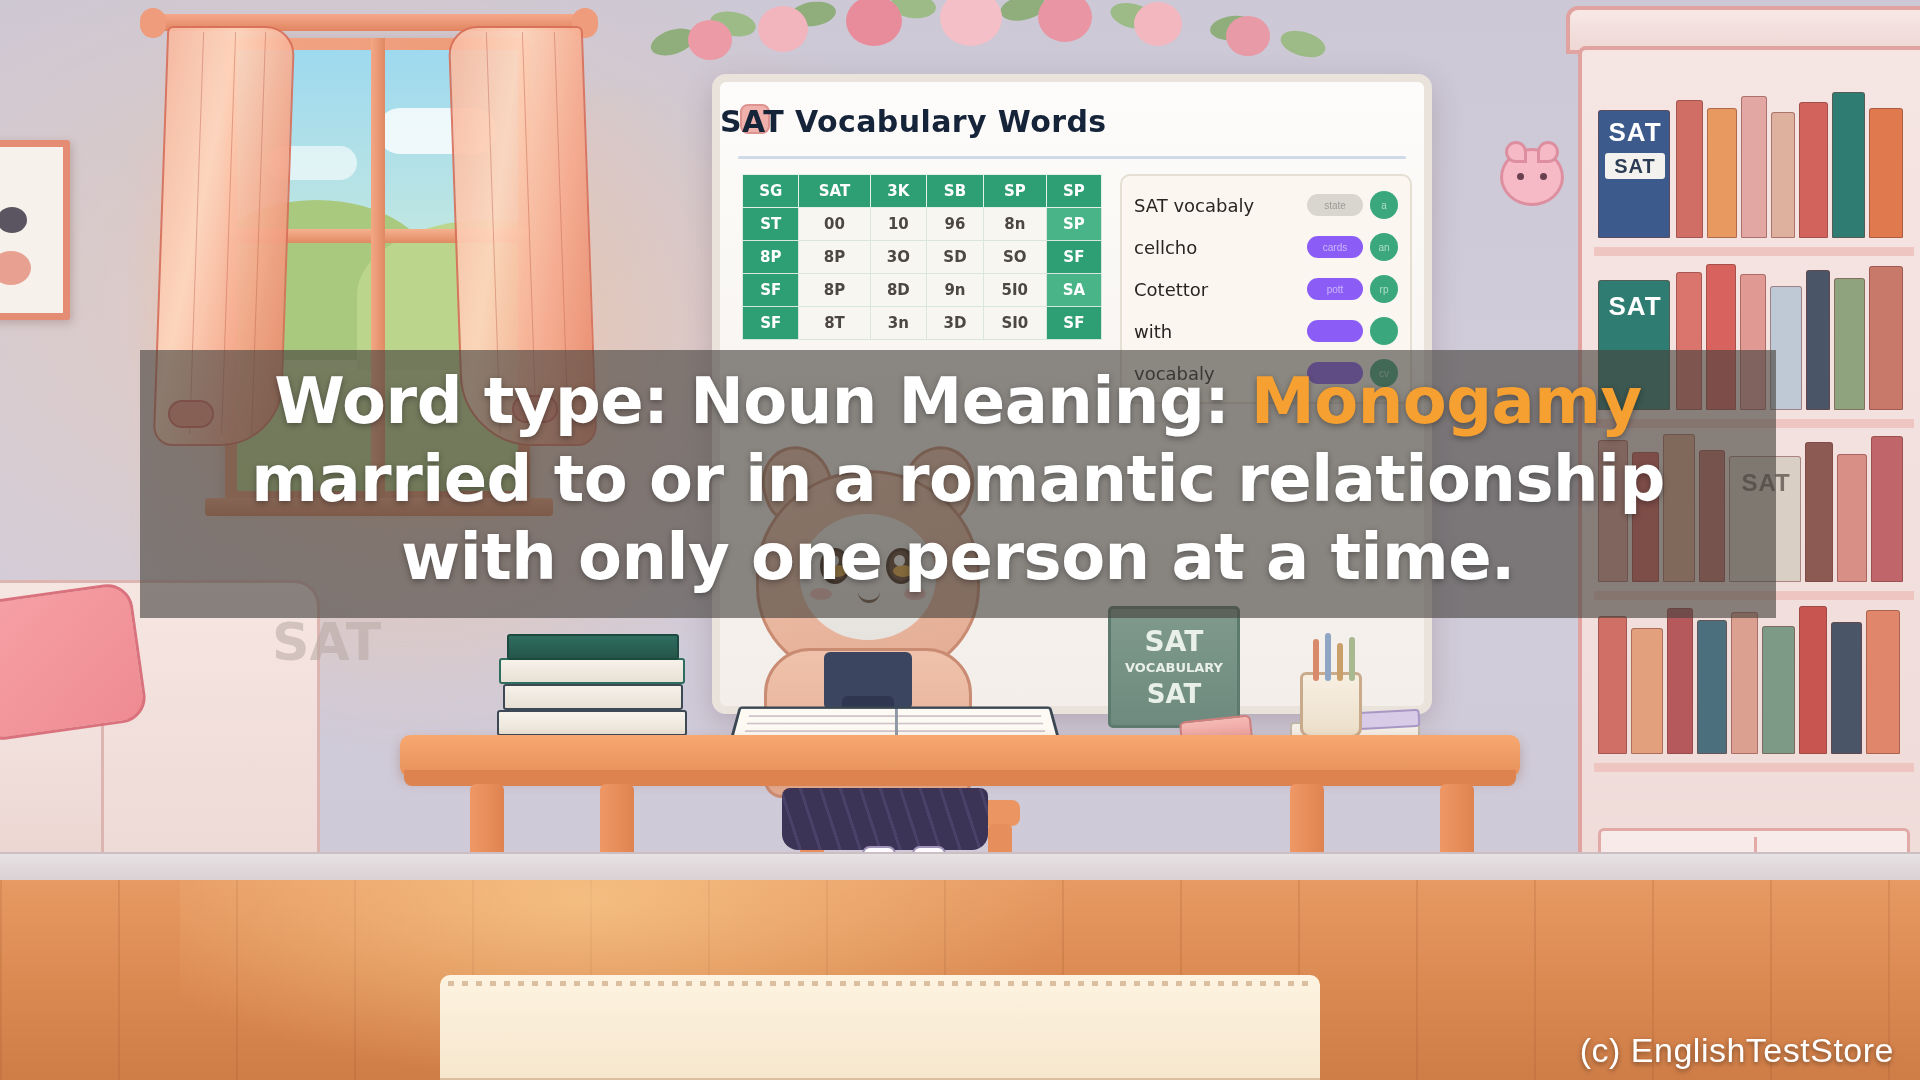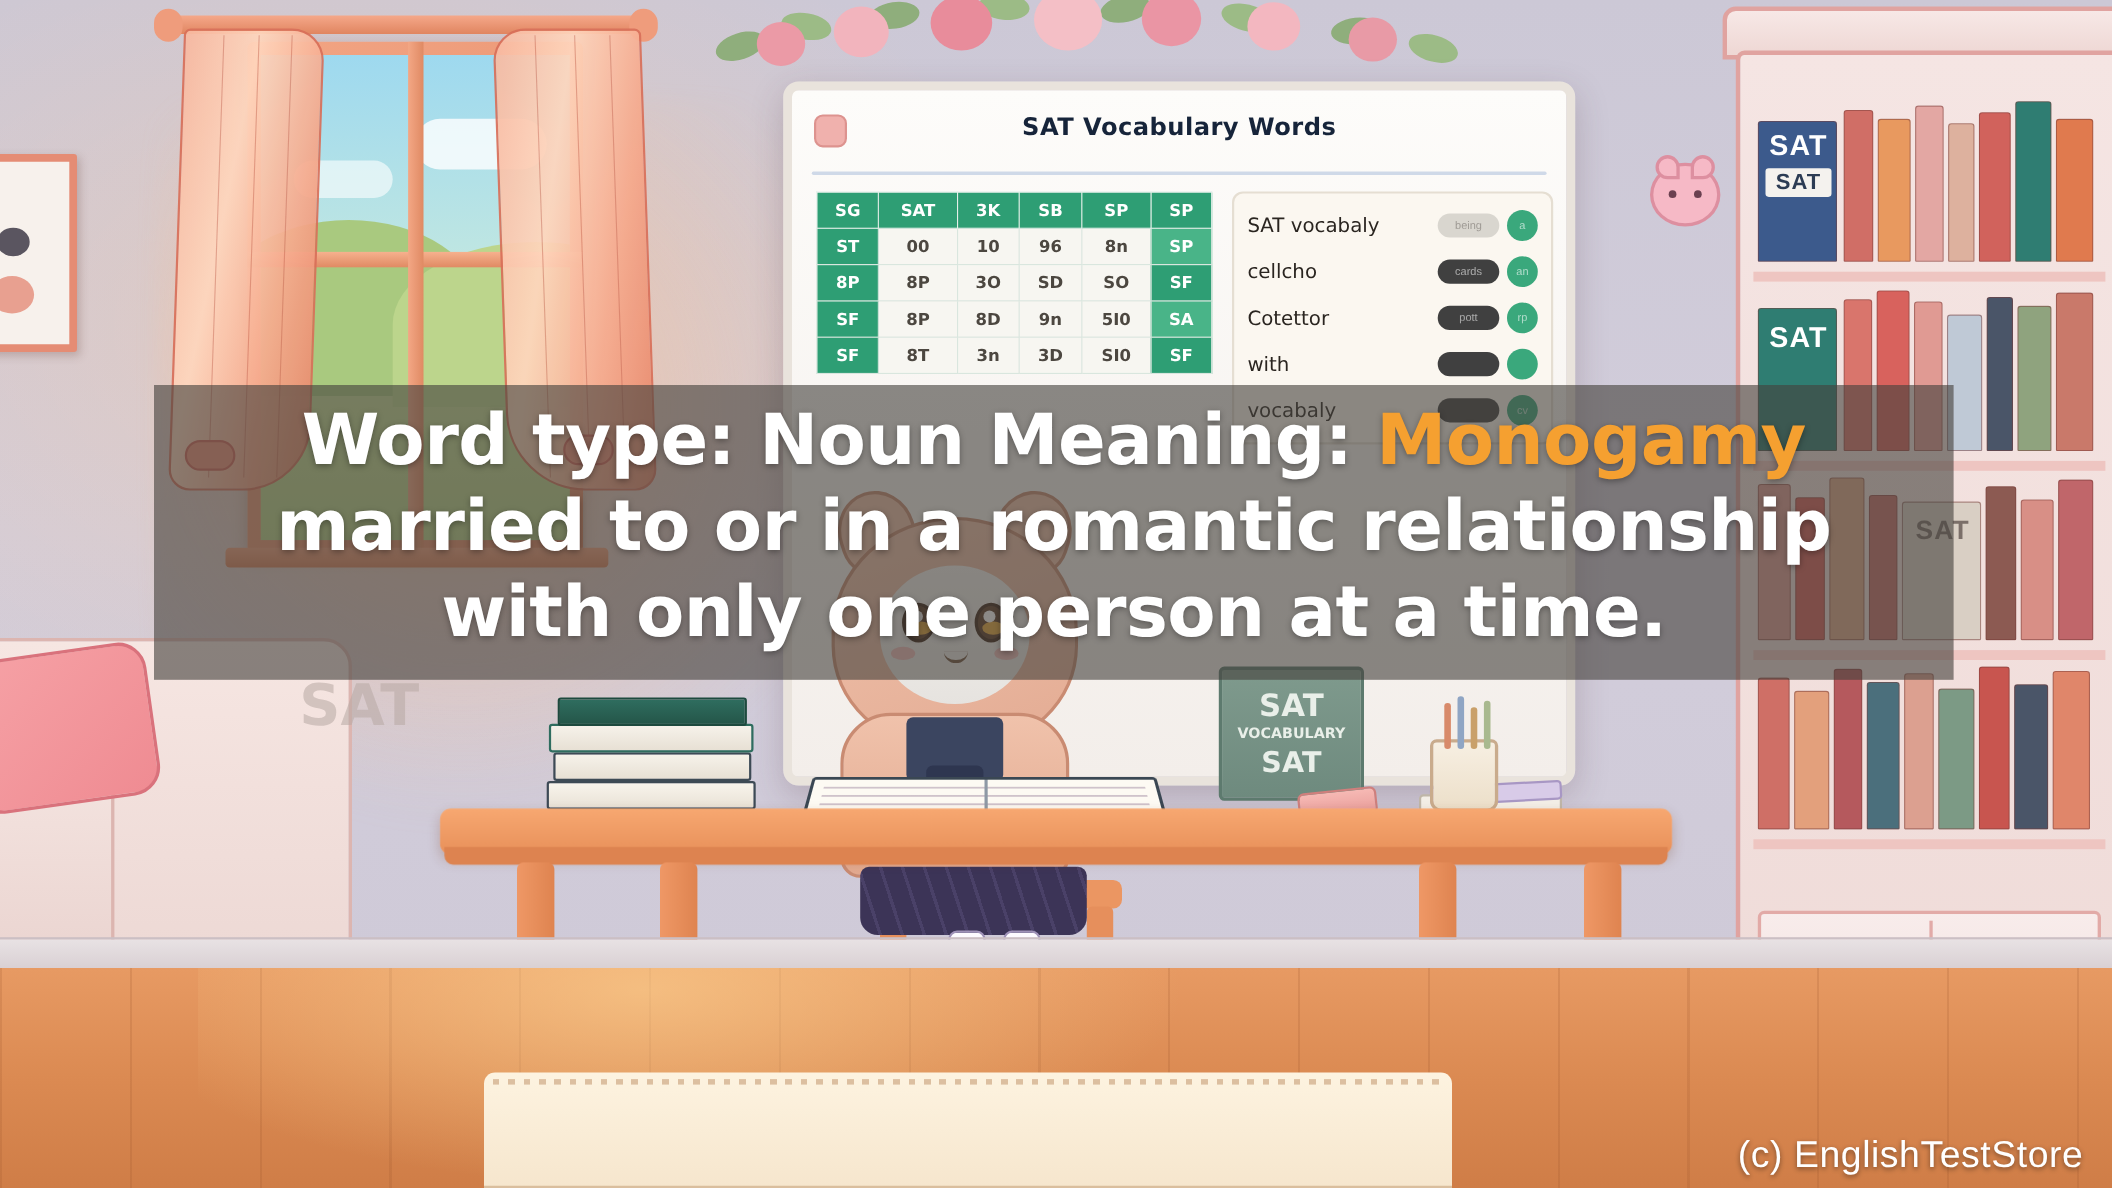--- a/index.html
+++ b/index.html
@@ -139,22 +139,22 @@
 
   
   .board{
     position:absolute;left:712px;top:74px;width:720px;height:640px;
     background:linear-gradient(180deg,#fdfcfa,#f3eeea);
     border:8px solid #e9e3dc;border-radius:14px;
     box-shadow:0 10px 30px rgba(80,50,60,.22);
     overflow:hidden;
   }
   .board-title{
-    position:absolute;left:0;right:0;top:22px;text-align:center;
-    font-size:22px;font-weight:700;color:#16243a;letter-spacing:.4px;
+    position:absolute;left:0;right:0;top:22px;text-align:left;
+    font-size:30px;font-weight:700;color:#16243a;letter-spacing:.4px;
     font-family:"DejaVu Sans", sans-serif;
   }
   .board-hr{position:absolute;left:18px;right:18px;top:74px;height:3px;background:#cfd9e8;border-radius:2px;}
   .board-magnet{position:absolute;left:20px;top:22px;width:30px;height:30px;border-radius:8px;background:#f0b1ad;border:2px solid #dd938f;}
 
   .tbl{
     position:absolute;left:22px;top:92px;width:360px;
     border-collapse:collapse;font-size:15px;font-weight:700;
     font-family:"DejaVu Sans", sans-serif;
   }
@@ -162,21 +162,21 @@
   .tbl td{background:#f7f6f1;color:#4c4740;padding:7px 4px;text-align:center;border:1px solid #d9e6de;}
   .tbl td.hd{background:#2e9e74;color:#fff;}
   .tbl td.tl{background:#49b488;color:#fff;}
 
   .list{
     position:absolute;left:400px;top:92px;width:292px;
     background:#fbf7f0;border:2px solid #e5ded2;border-radius:10px;padding:8px 10px;
   }
   .list-row{display:flex;align-items:center;gap:7px;padding:7px 2px;}
   .list-word{flex:1;font-size:18px;color:#2a2520;font-family:"DejaVu Sans", sans-serif;}
-  .pill{height:22px;min-width:56px;border-radius:11px;background:#404040;
+  .pill{height:22px;min-width:56px;border-radius:11px;background:#8b5cf6;
         font-size:10px;color:rgba(255,255,255,.55);display:flex;align-items:center;justify-content:center;}
   .pill.gray{background:#d9d6cf;color:rgba(120,115,110,.6);}
   .dot{width:28px;height:28px;border-radius:50%;background:#3aa87c;display:flex;align-items:center;justify-content:center;font-size:10px;color:rgba(255,255,255,.6);}
 
   
   .poster{
     position:absolute;left:1108px;top:606px;width:132px;height:122px;
     background:linear-gradient(180deg,#7f9a8d,#6e8a7e);
     border:3px solid #5d7a6e;border-radius:5px;
     display:flex;flex-direction:column;align-items:center;justify-content:center;
@@ -374,21 +374,21 @@
           <td>3D</td>
           <td>SI0</td>
           <td class="hd">SF</td>
         </tr>
       </tbody>
     </table>
 
     <div class="list">
       <div class="list-row">
         <span class="list-word">SAT vocabaly</span>
-        <span class="pill gray">being</span>
+        <span class="pill gray">state</span>
         <span class="dot">a</span>
       </div>
       <div class="list-row">
         <span class="list-word">cellcho</span>
         <span class="pill">cards</span>
         <span class="dot">an</span>
       </div>
       <div class="list-row">
         <span class="list-word">Cotettor</span>
         <span class="pill">pott</span>

